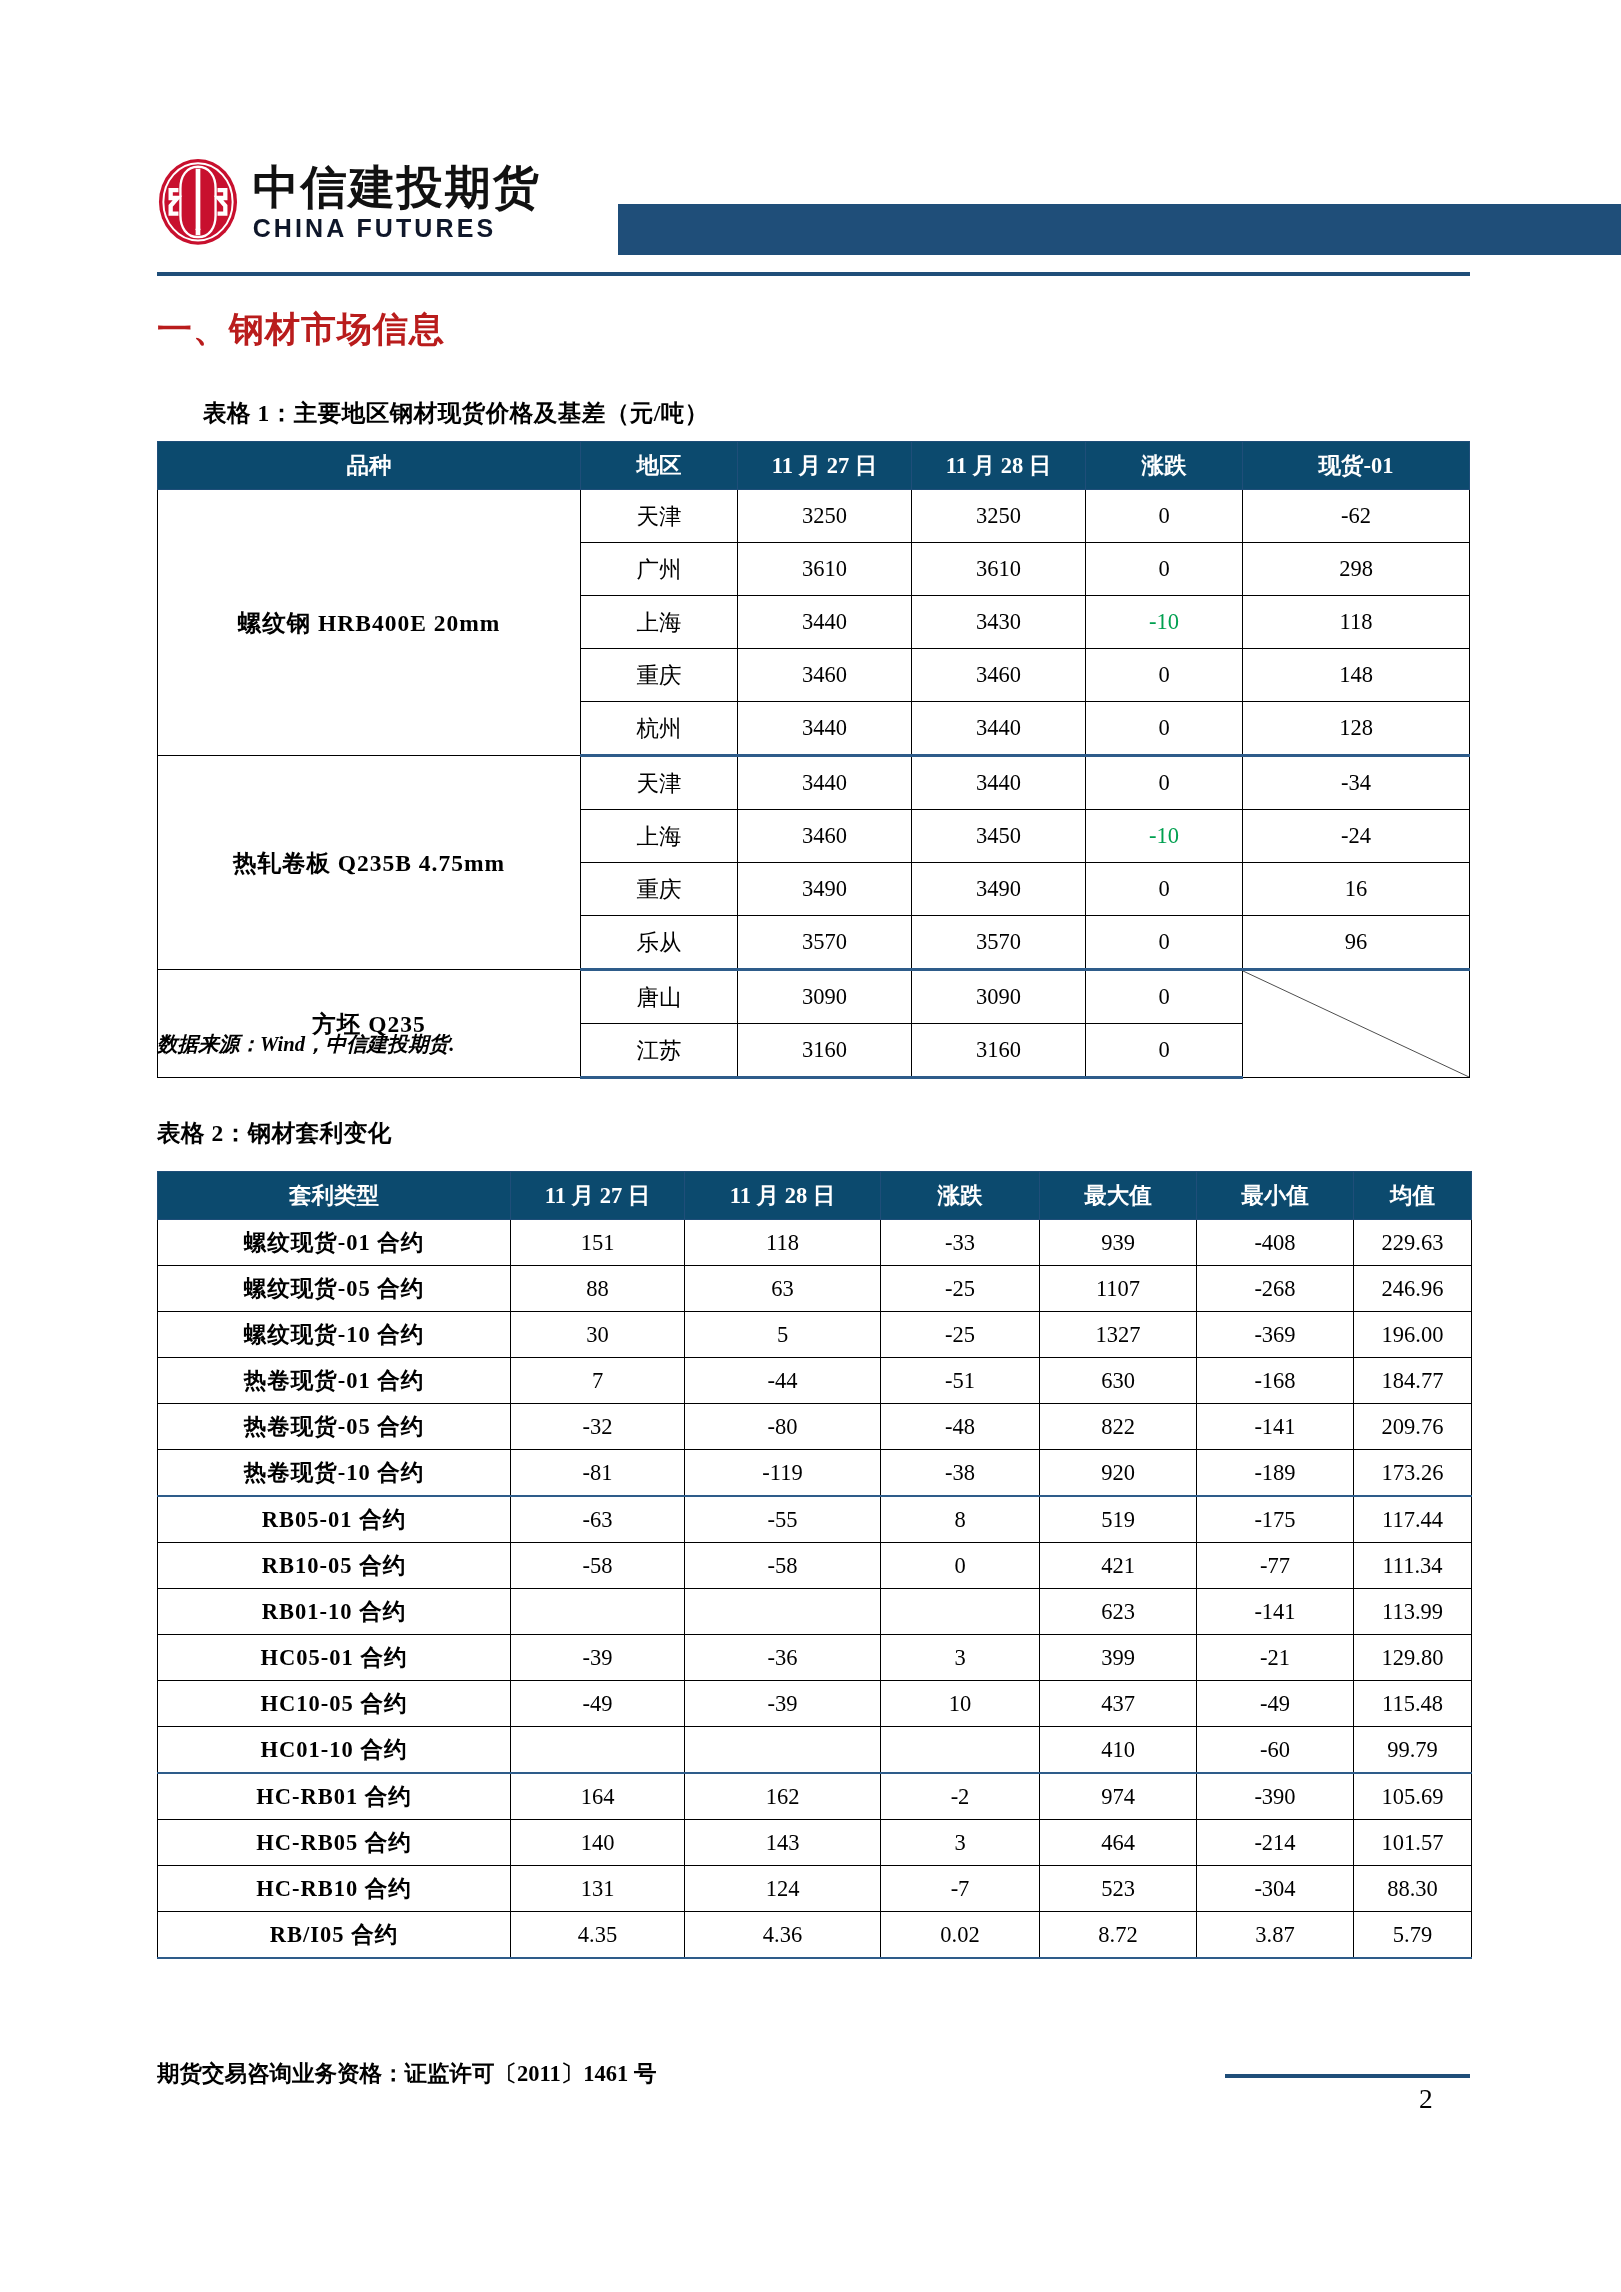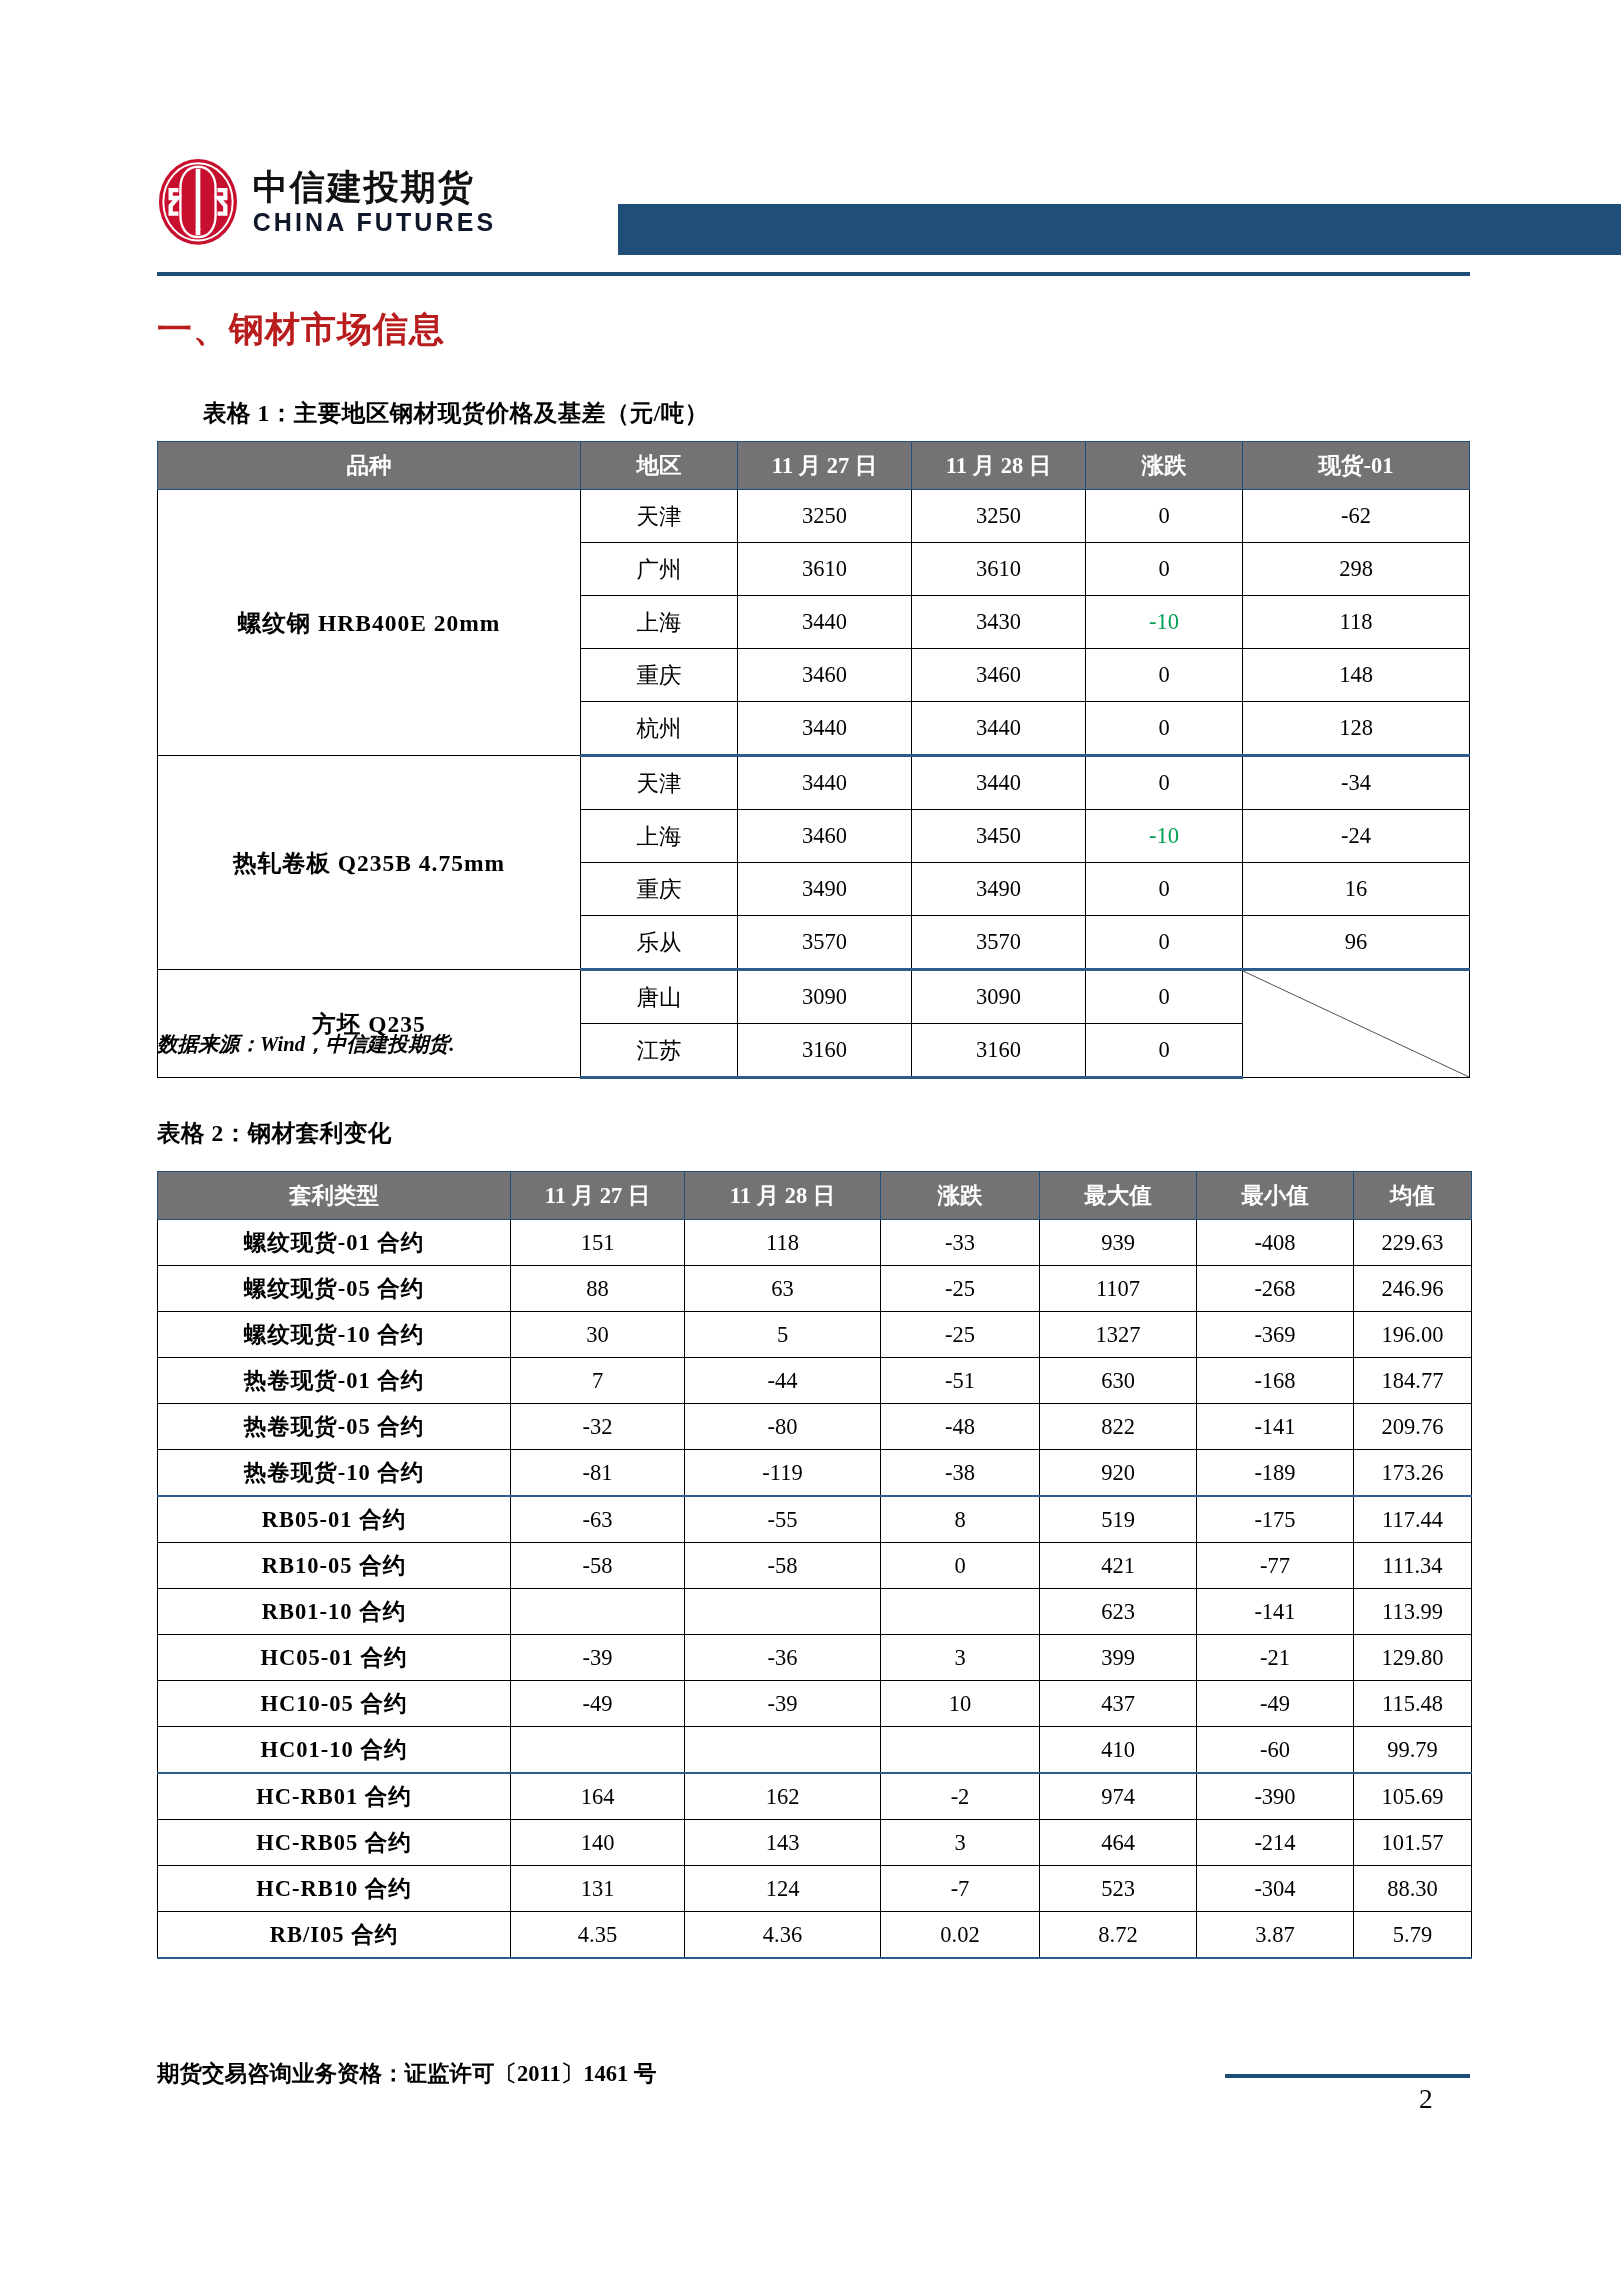--- a/index.html
+++ b/index.html
@@ -49,21 +49,21 @@
   .logo-mark svg { display: block; }
   .logo-text {
     display: flex;
     flex-direction: column;
     justify-content: center;
     line-height: 1;
   }
   .logo-cn {
     font-family: "Liberation Sans", "DejaVu Sans", sans-serif;
     font-weight: bold;
-    font-size: 35px;
+    font-size: 46px;
     letter-spacing: 2px;
     color: #111111;
     margin-bottom: 6px;
   }
   .logo-en {
     font-family: "Liberation Sans", "DejaVu Sans", sans-serif;
     font-weight: bold;
     font-size: 25px;
     letter-spacing: 3.1px;
     color: #0f172a;
@@ -129,21 +129,21 @@
     color: #000;
   }
   table.doc-table td, table.doc-table th {
     border: 1px solid #000000;
     text-align: center;
     vertical-align: middle;
     padding: 0 3.9px;
     font-weight: normal;
   }
   table.doc-table thead th {
-    background: #737373;
+    background: #0c4a6e;
     color: #FFFFFF;
     font-weight: bold;
     font-size: 22.5px;
     border: 1px solid #1F4E79;
     height: 47px;
   }
   .tbl-wrap {
     position: absolute;
   }
 

